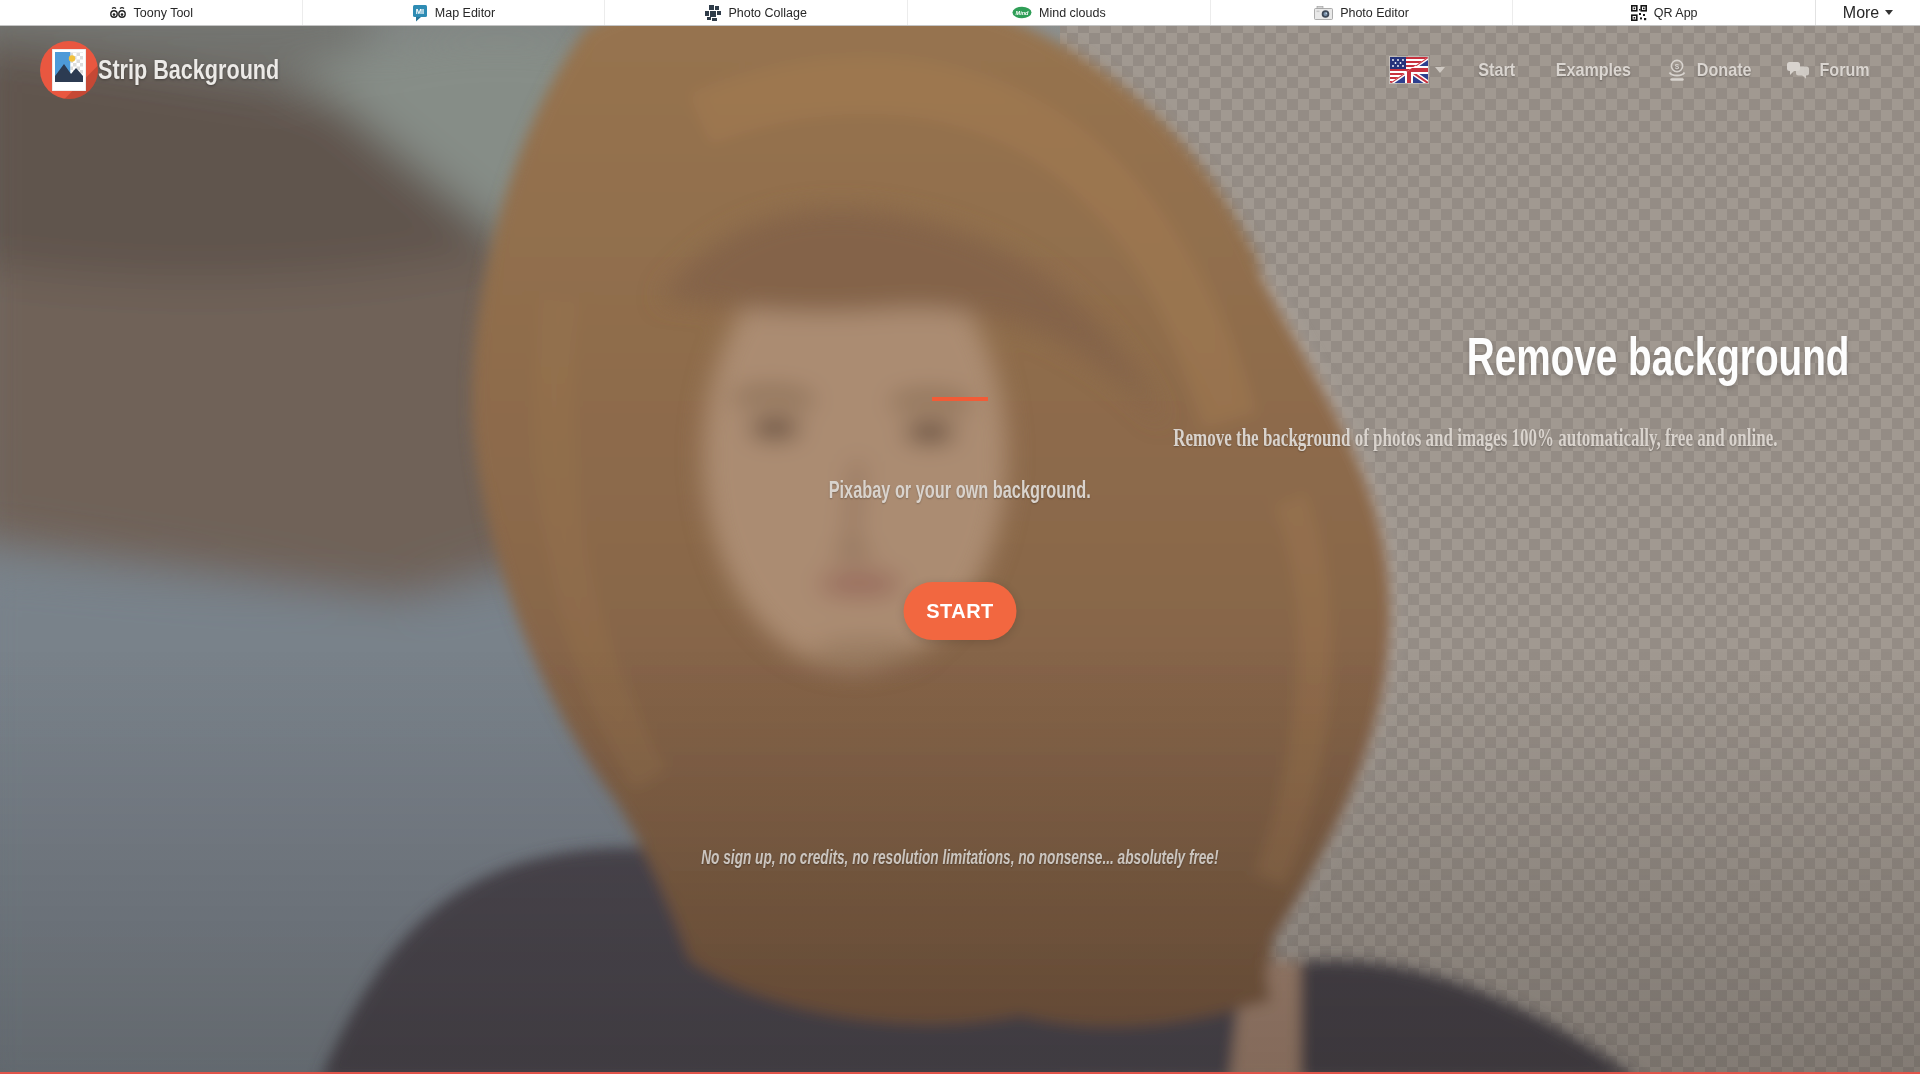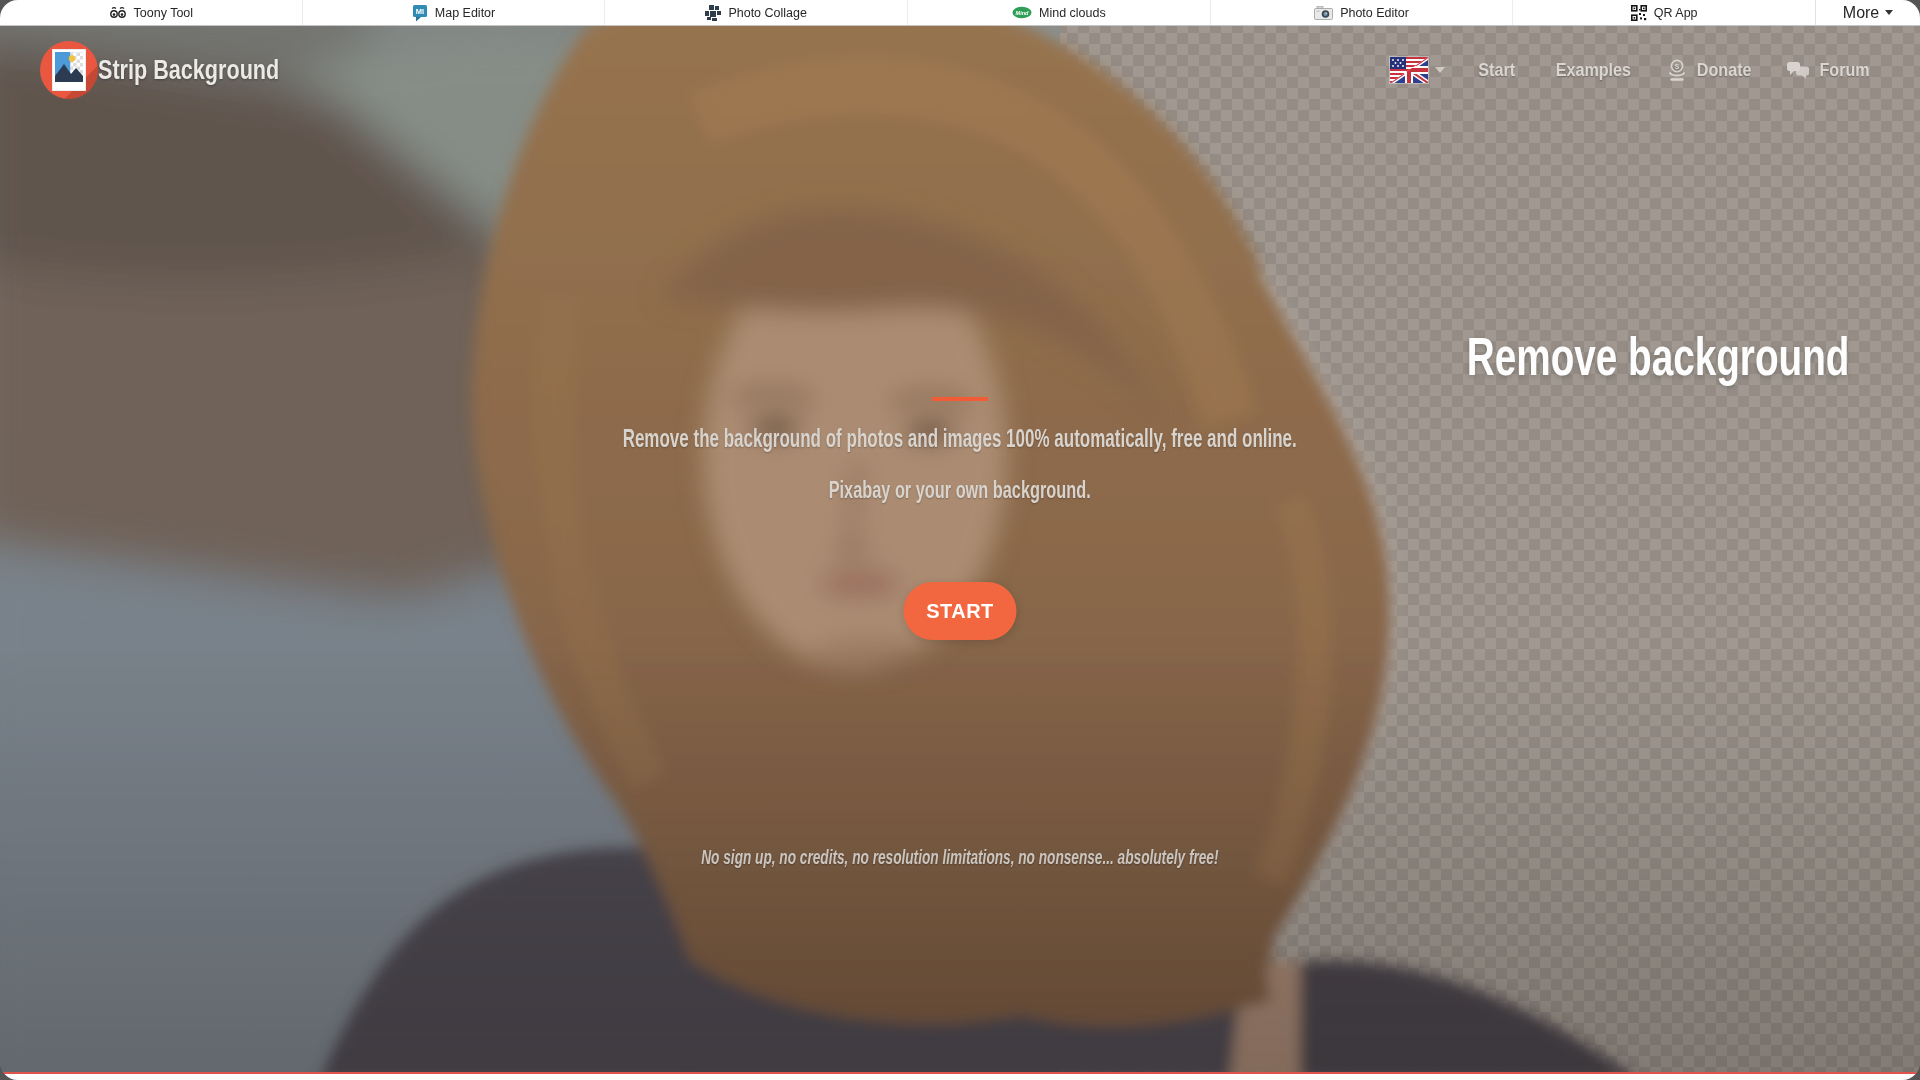--- a/index.html
+++ b/index.html
@@ -1,17 +1,17 @@
 <!DOCTYPE html>
 <html><head>
 <meta charset="utf-8">
 <style>
   html,body{margin:0;padding:0;}
   body{font-family:"Liberation Sans","DejaVu Sans",sans-serif;background:#555;}
-  #app{position:relative;width:1920px;height:1080px;overflow:hidden;background:#404040;border-radius:18px;}
+  #app{position:relative;width:1920px;height:1080px;overflow:hidden;background:#404040;}
 
   
   .scene{position:absolute;left:0;top:0;width:1920px;height:1080px;z-index:1;}
 
   
   .topbar{position:absolute;left:0;top:0;width:1920px;height:25px;background:#ffffff;
           border-bottom:1px solid #c5c5c5;display:flex;z-index:10;}
   .tb-item{flex:1;display:flex;align-items:center;justify-content:center;gap:7px;
            font-size:12.5px;color:#272727;cursor:pointer;border-left:1px solid #ececec;}
   .tb-item:first-child{border-left:none;}
@@ -41,22 +41,22 @@
   .caret-light{width:0;height:0;border-left:5px solid transparent;border-right:5px solid transparent;
                border-top:6px solid #cfc9c3;display:inline-block;}
 
   
   .hero-title{position:absolute;left:0;right:0;top:292px;text-align:right;z-index:5;
               font-size:53px;line-height:1.08;font-weight:700;color:#fdfdfd;
               text-shadow:0 2px 6px rgba(0,0,0,.18);}
   .hero-title .cx{display:inline-block;transform:scaleX(.73);transform-origin:center;white-space:nowrap;}
   .divider{position:absolute;top:397px;left:50%;margin-left:-28px;width:56px;height:4px;
            background:#f25b36;z-index:5;}
-  .hero-lead{position:absolute;left:0;right:0;top:424px;text-align:center;z-index:5;
-             font-size:25px;font-weight:700;color:#d9d3cd;text-shadow:0 1px 2px rgba(0,0,0,.25);}
+  .hero-lead{position:absolute;left:0;right:0;top:424px;text-align:right;z-index:5;
+             font-size:25px;font-weight:700;color:#d9d3cd;text-shadow:0 1px 2px rgba(0,0,0,.25);font-family:Liberation Serif, serif;}
   .hero-lead .cx{display:inline-block;transform:scaleX(.68);transform-origin:center;white-space:nowrap;}
   .hero-desc{position:absolute;left:0;right:0;top:474px;text-align:center;z-index:5;
              font-size:24px;font-weight:700;line-height:31px;color:#d9d3cd;
              text-shadow:0 1px 2px rgba(0,0,0,.25);}
   .hero-desc .cx{display:inline-block;transform:scaleX(.68);transform-origin:center;white-space:nowrap;}
   .start-btn{position:absolute;top:582px;left:50%;transform:translateX(-50%);width:113px;height:58px;
              border:none;border-radius:29px;background:#f26740;color:#ffffff;font-size:20px;
              font-weight:700;letter-spacing:.5px;cursor:pointer;z-index:5;
              font-family:"Liberation Sans","DejaVu Sans",sans-serif;
              display:flex;align-items:center;justify-content:center;box-shadow:0 2px 10px rgba(0,0,0,.15);}

